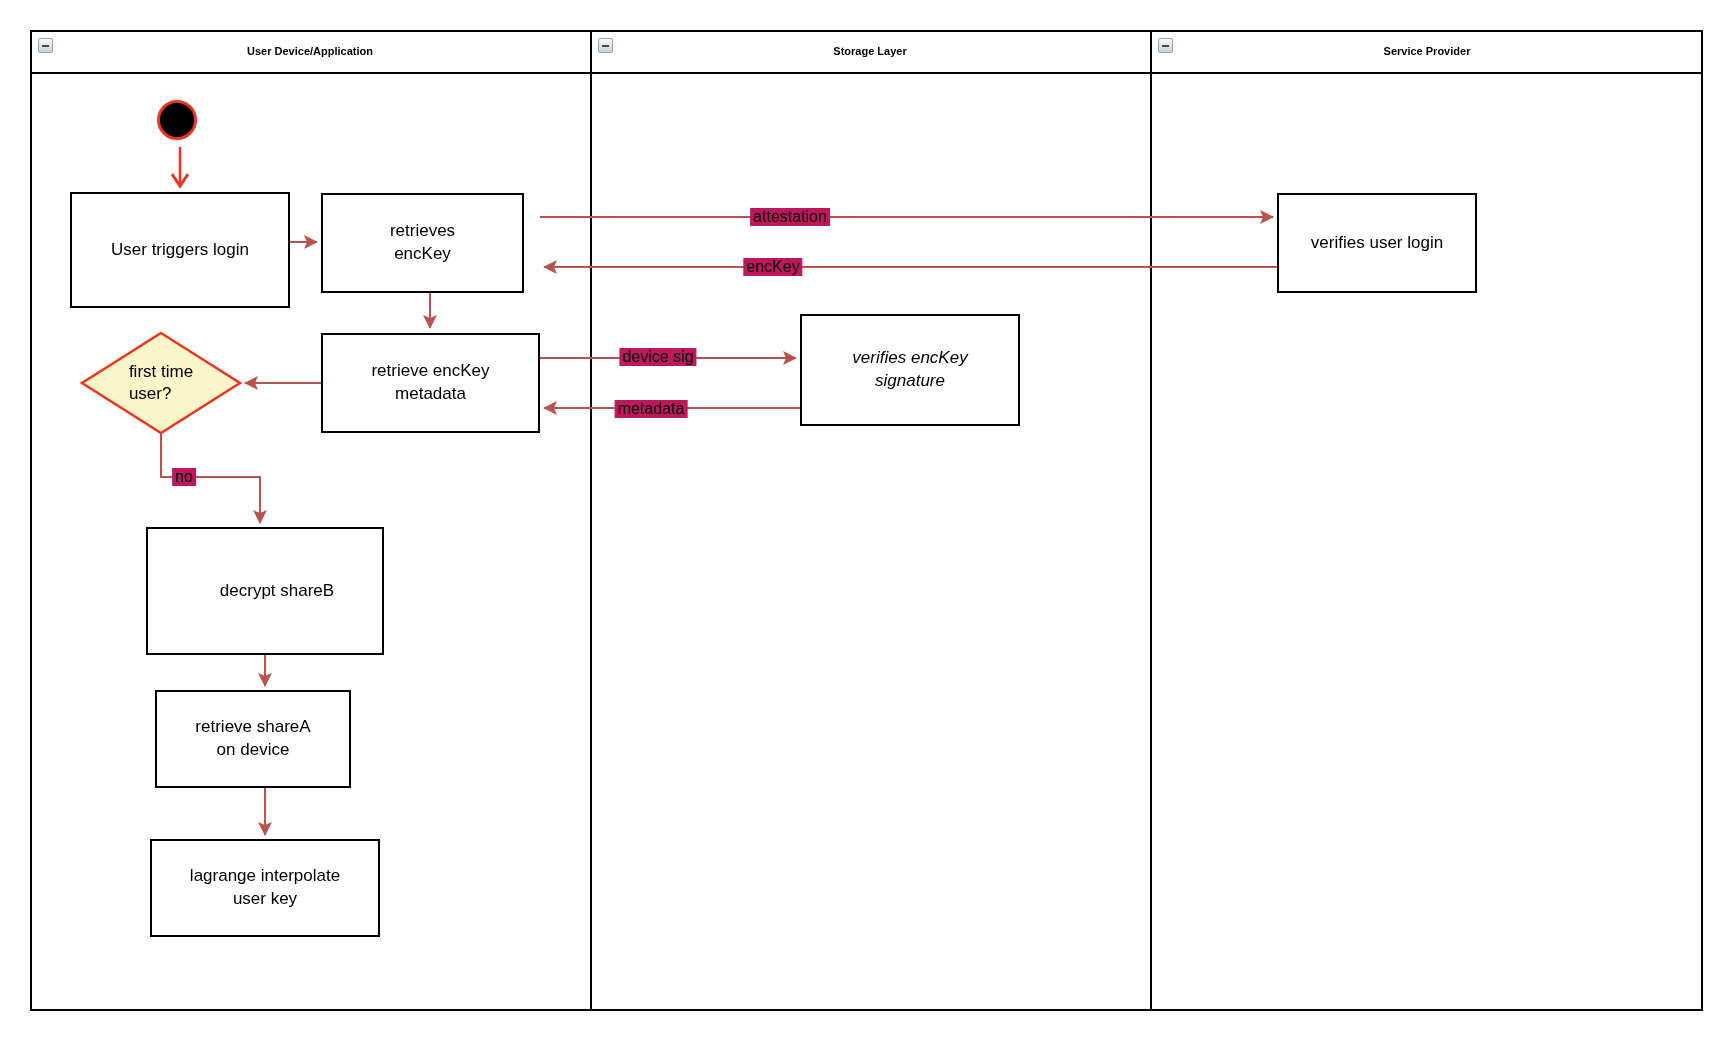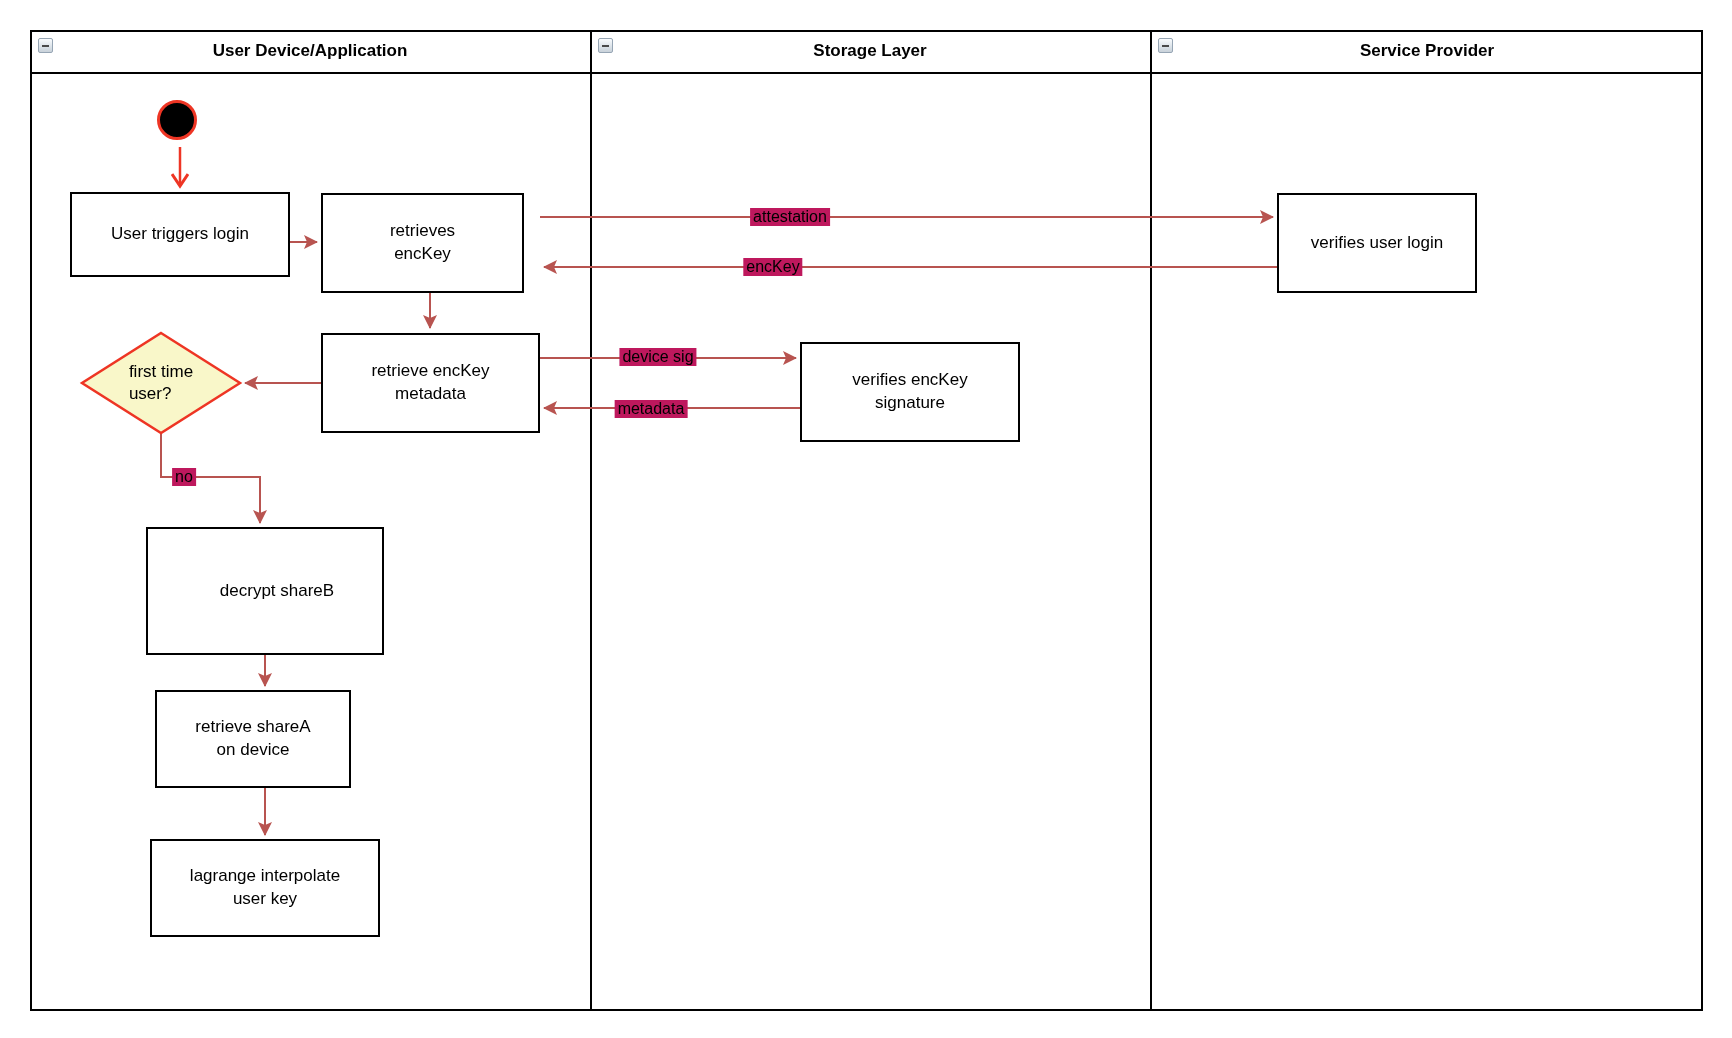--- a/index.html
+++ b/index.html
@@ -13,21 +13,21 @@
     border:2px solid #000; box-sizing:border-box;
   }
   .lane-divider {
     position:absolute; top:30px; width:2px; height:981px; background:#000;
   }
   .header-sep {
     position:absolute; left:30px; top:72px; width:1673px; height:2px; background:#000;
   }
   .lane-title {
     position:absolute; top:51px; transform:translate(-50%,-50%);
-    font-size:17px; font-weight:700; white-space:nowrap;
+    font-size:11px; font-weight:700; white-space:nowrap;
   }
   .minus-btn {
     position:absolute; width:15px; height:15px; box-sizing:border-box;
     border:1px solid #96a5b4; border-radius:2px;
     background:linear-gradient(180deg,#fafcfe 0%,#dde4ea 55%,#c9d2da 100%);
     display:flex; align-items:center; justify-content:center;
   }
   .minus-glyph { width:7px; height:2px; background:#4a4a4a; }
   .node {
     position:absolute; background:#fff; border:2px solid #000; box-sizing:border-box;
@@ -101,21 +101,21 @@
 
     <polyline points="161,432 161,477 260,477 260,523" fill="none" stroke="#B85450" stroke-width="2" marker-end="url(#tri-maroon)"></polyline>
 
     <line x1="265" y1="627" x2="265" y2="686" stroke="#B85450" stroke-width="2" marker-end="url(#tri-maroon)"></line>
 
     <line x1="265" y1="788" x2="265" y2="835" stroke="#B85450" stroke-width="2" marker-end="url(#tri-maroon)"></line>
   </svg>
 
   <div class="start-node"></div>
 
-  <div class="node" style="left:70px;  top:192px; width:220px; height:85px;">
+  <div class="node" style="left:70px;  top:192px; width:220px; height:116px;">
     <span>User triggers login</span>
   </div>
 
   <div class="node" style="left:321px; top:193px; width:203px; height:100px;">
     <span>retrieves
 encKey</span>
   </div>
 
   <div class="node" style="left:321px; top:333px; width:219px; height:100px;">
     <span>retrieve encKey
@@ -137,21 +137,21 @@
   <div class="node" style="left:155px; top:690px; width:196px; height:98px;">
     <span>retrieve shareA
 on device</span>
   </div>
 
   <div class="node" style="left:150px; top:839px; width:230px; height:98px;">
     <span>lagrange interpolate
 user key</span>
   </div>
 
-  <div class="node" style="left:800px; top:342px; width:220px; height:100px;">
+  <div class="node" style="left:800px; top:314px; width:220px; height:112px;font-style:italic;">
     <span>verifies encKey
 signature</span>
   </div>
 
   <div class="node" style="left:1277px; top:193px; width:200px; height:100px;">
     <span>verifies user login</span>
   </div>
 
   <div class="edge-label" style="left:790px; top:217px;">attestation</div>
   <div class="edge-label" style="left:773px; top:267px;">encKey</div>

